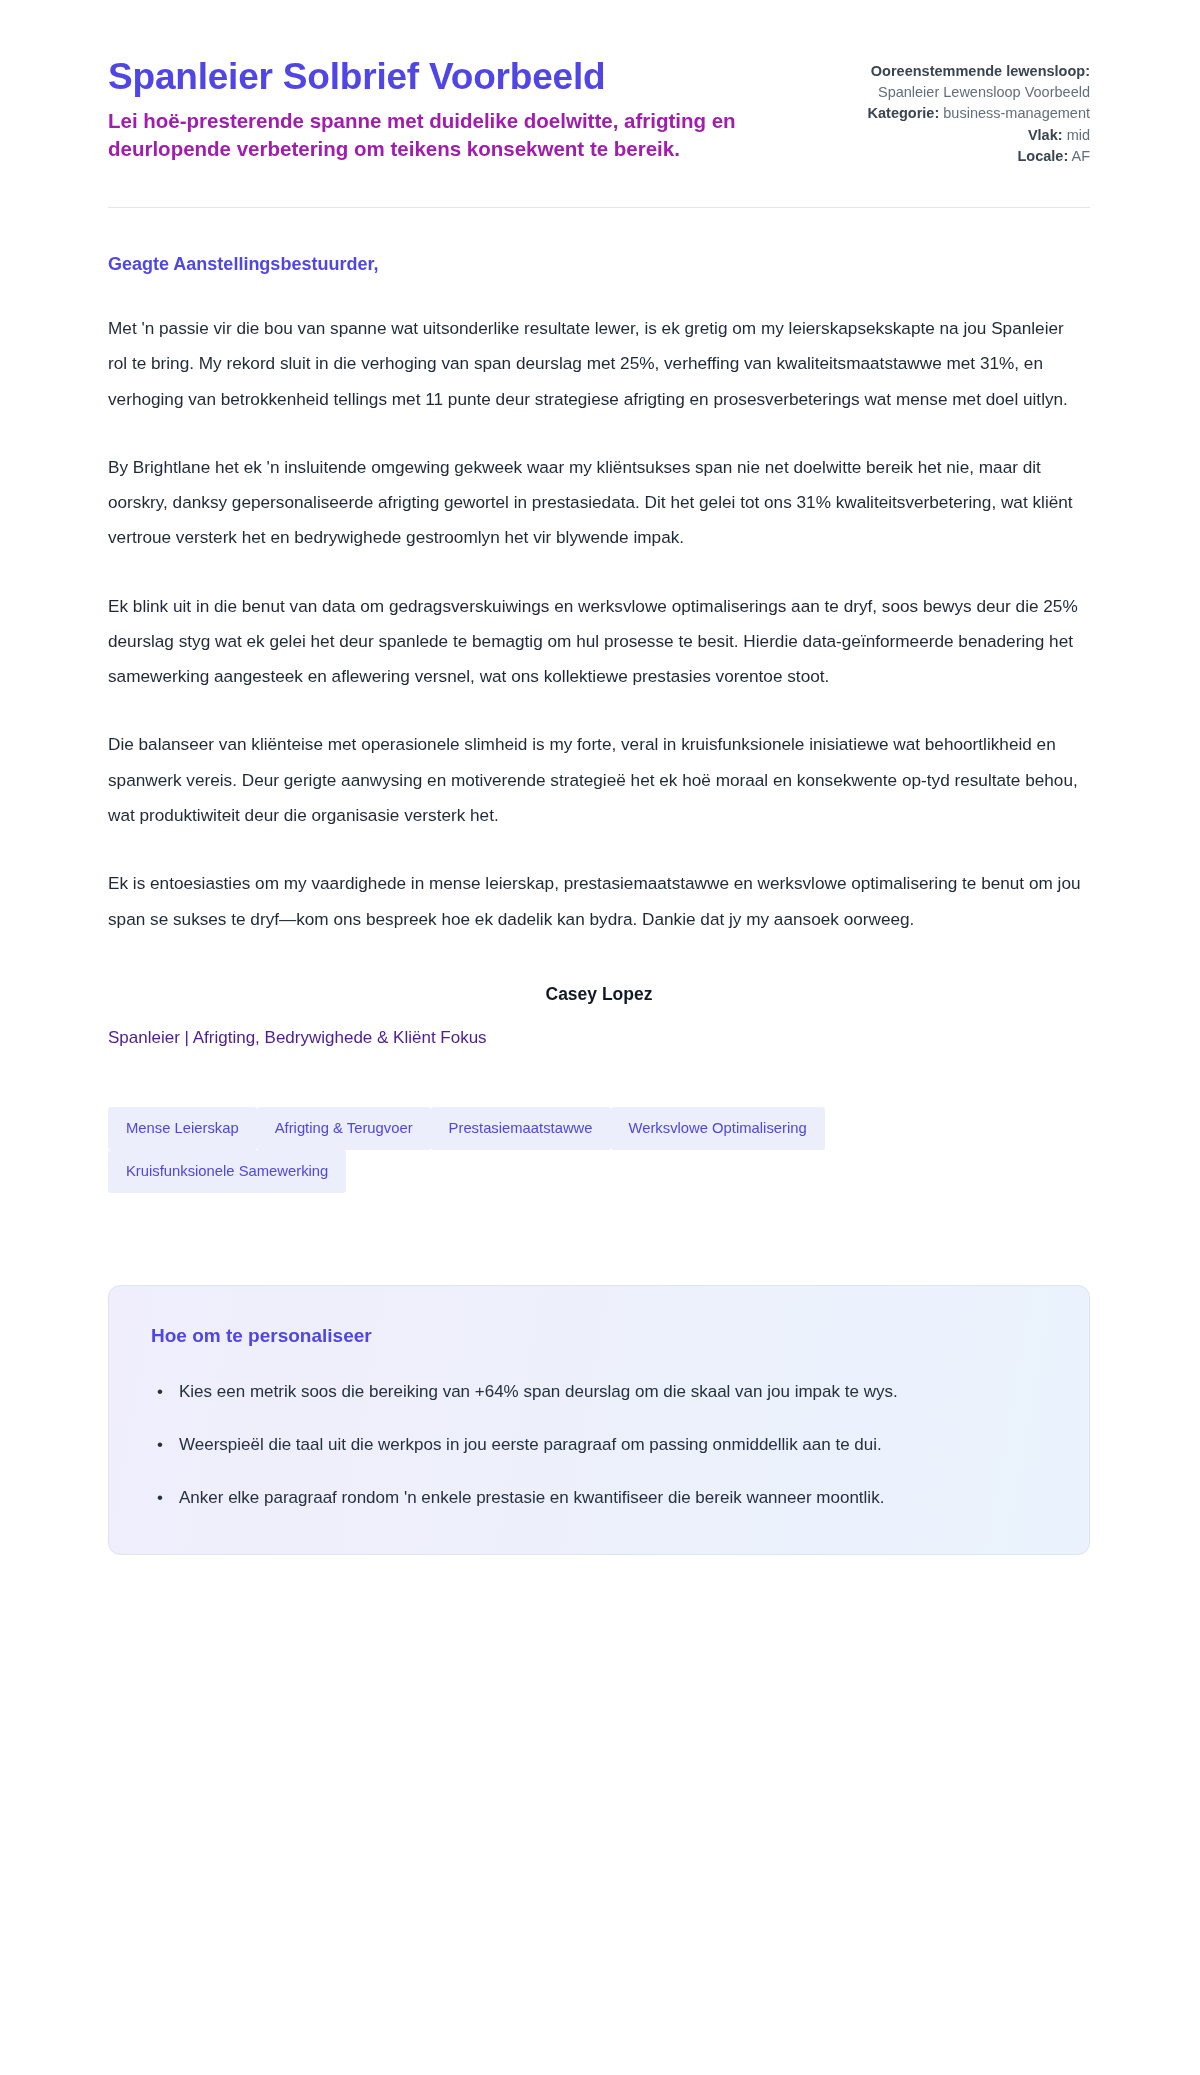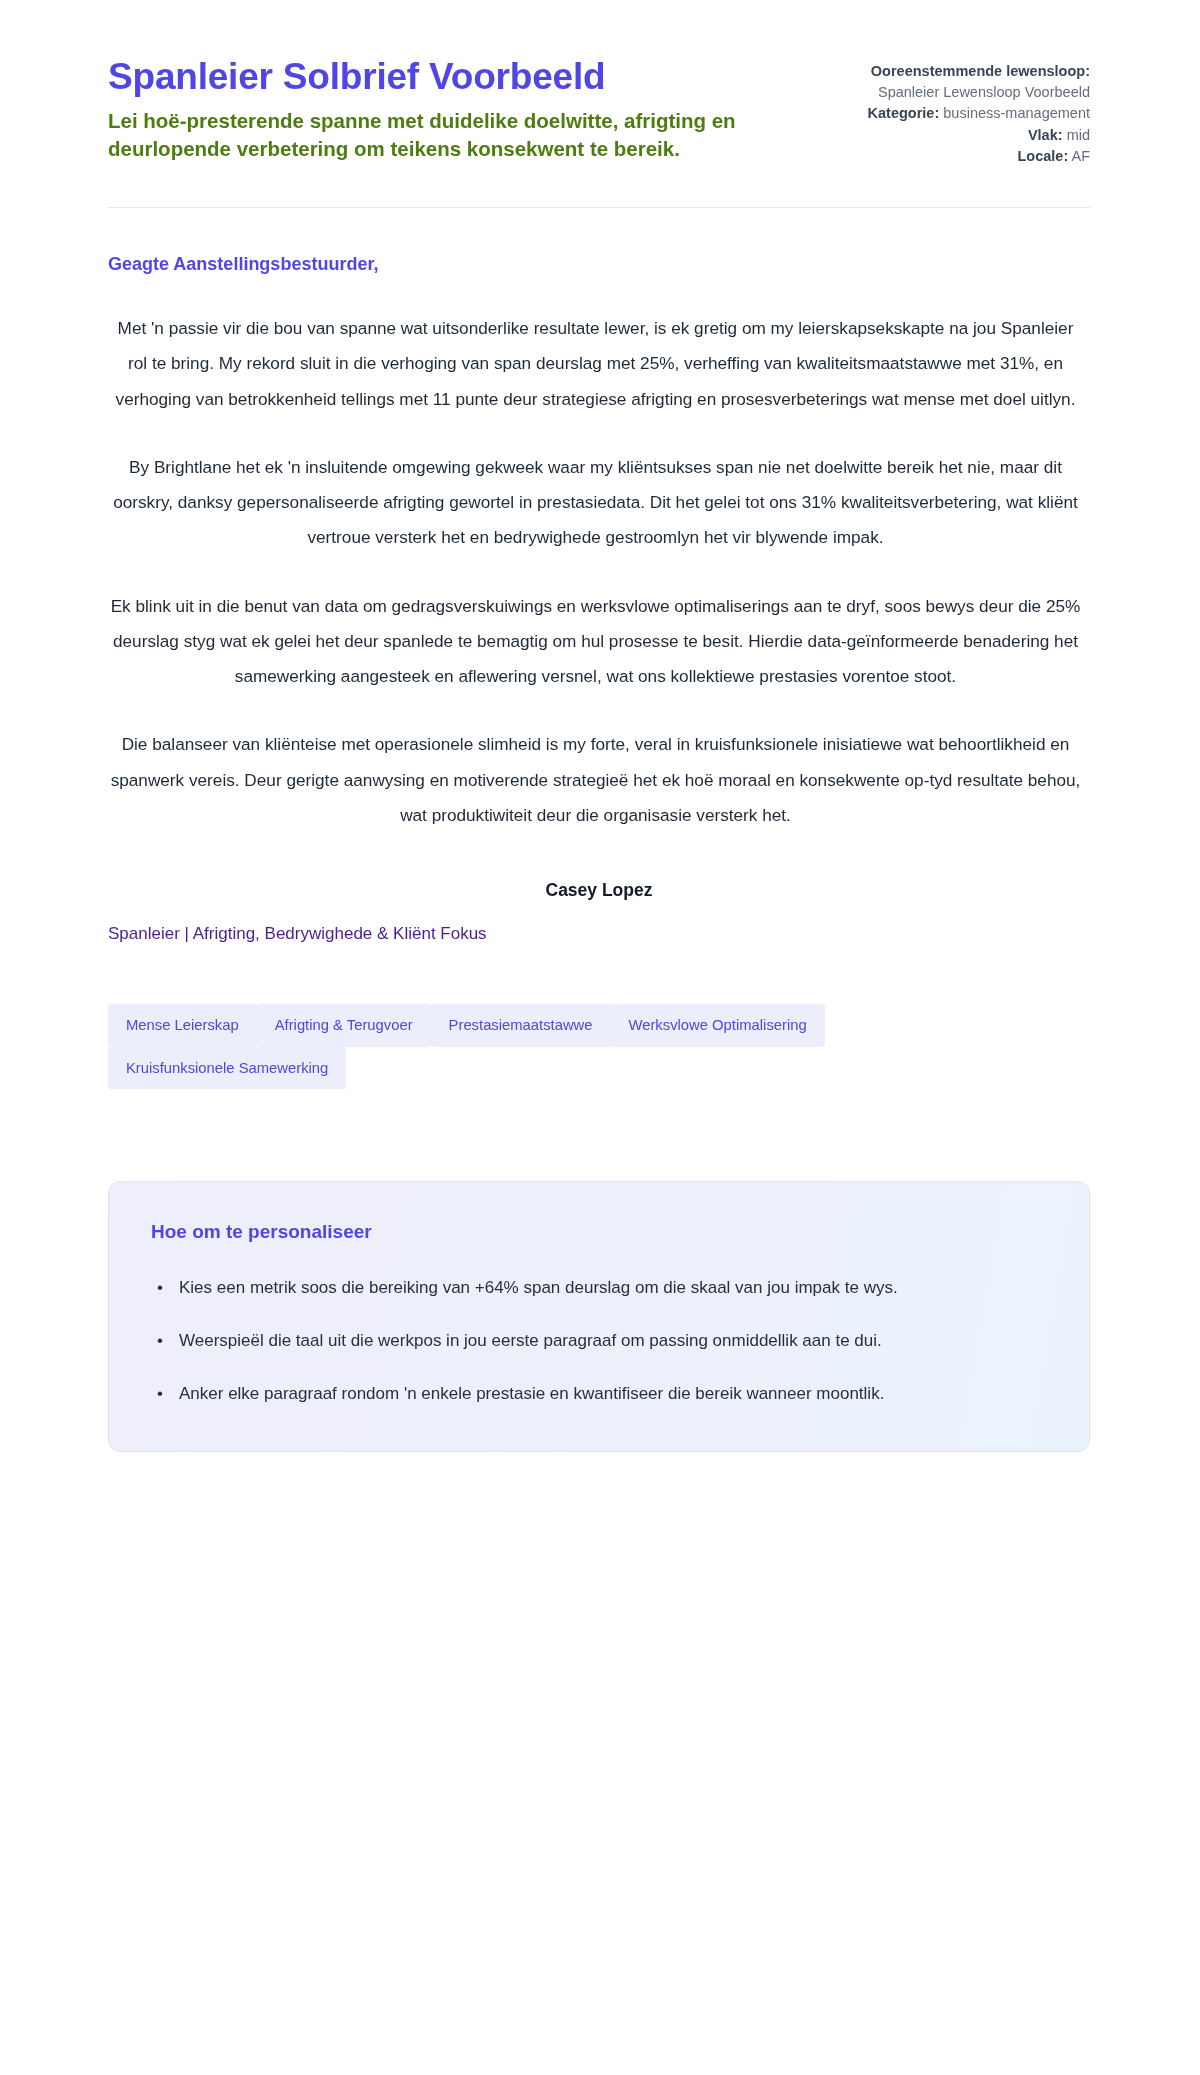--- a/index.html
+++ b/index.html
@@ -39,21 +39,21 @@
     line-height: 1.16;
     font-weight: 700;
     color: #4f46e5;
     margin: 0 0 8px 0;
     letter-spacing: -0.2px;
   }
   .doc-subtitle {
     font-size: 20.5px;
     line-height: 1.38;
     font-weight: 700;
-    color: #4d7c0f;
+    color: #a21caf;
     margin: 0;
     max-width: 690px;
   }
 
   .header-meta {
     flex: 0 0 auto;
     width: 250px;
     text-align: right;
     font-size: 14.5px;
     line-height: 1.42;
@@ -89,21 +89,20 @@
     color: #4f46e5;
     margin: 0 0 34px 0;
     line-height: 1.4;
   }
   .para {
     font-size: 17.2px;
     line-height: 2.05;
     color: #1f2937;
     margin: 0 0 33px 0;
     max-width: 975px;
-    text-align: center;
   }
   .para:last-child { margin-bottom: 0; }
 
   
   .signature {
     padding-top: 46px;
   }
   .sig-name {
     font-size: 17.5px;
     font-weight: 700;
@@ -208,20 +207,21 @@
   </div>
 
   <hr class="divider">
 
   <div class="letter">
     <p class="salutation">Geagte Aanstellingsbestuurder,</p>
     <p class="para">Met 'n passie vir die bou van spanne wat uitsonderlike resultate lewer, is ek gretig om my leierskapsekskapte na jou Spanleier rol te bring. My rekord sluit in die verhoging van span deurslag met 25%, verheffing van kwaliteitsmaatstawwe met 31%, en verhoging van betrokkenheid tellings met 11 punte deur strategiese afrigting en prosesverbeterings wat mense met doel uitlyn.</p>
     <p class="para">By Brightlane het ek 'n insluitende omgewing gekweek waar my kliëntsukses span nie net doelwitte bereik het nie, maar dit oorskry, danksy gepersonaliseerde afrigting gewortel in prestasiedata. Dit het gelei tot ons 31% kwaliteitsverbetering, wat kliënt vertroue versterk het en bedrywighede gestroomlyn het vir blywende impak.</p>
     <p class="para">Ek blink uit in die benut van data om gedragsverskuiwings en werksvlowe optimaliserings aan te dryf, soos bewys deur die 25% deurslag styg wat ek gelei het deur spanlede te bemagtig om hul prosesse te besit. Hierdie data-geïnformeerde benadering het samewerking aangesteek en aflewering versnel, wat ons kollektiewe prestasies vorentoe stoot.</p>
     <p class="para">Die balanseer van kliënteise met operasionele slimheid is my forte, veral in kruisfunksionele inisiatiewe wat behoortlikheid en spanwerk vereis. Deur gerigte aanwysing en motiverende strategieë het ek hoë moraal en konsekwente op-tyd resultate behou, wat produktiwiteit deur die organisasie versterk het.</p>
+    <p class="para">Ek is entoesiasties om my vaardighede in mense leierskap, prestasiemaatstawwe en werksvlowe optimalisering te benut om jou span se sukses te dryf—kom ons bespreek hoe ek dadelik kan bydra. Dankie dat jy my aansoek oorweeg.</p>
   </div>
 
   <div class="signature">
     <p class="sig-name">Casey Lopez</p>
     <p class="sig-role">Spanleier | Afrigting, Bedrywighede &amp; Kliënt Fokus</p>
   </div>
 
   <div class="tags">
     <span class="tag">Mense Leierskap</span>
     <span class="tag">Afrigting &amp; Terugvoer</span>

